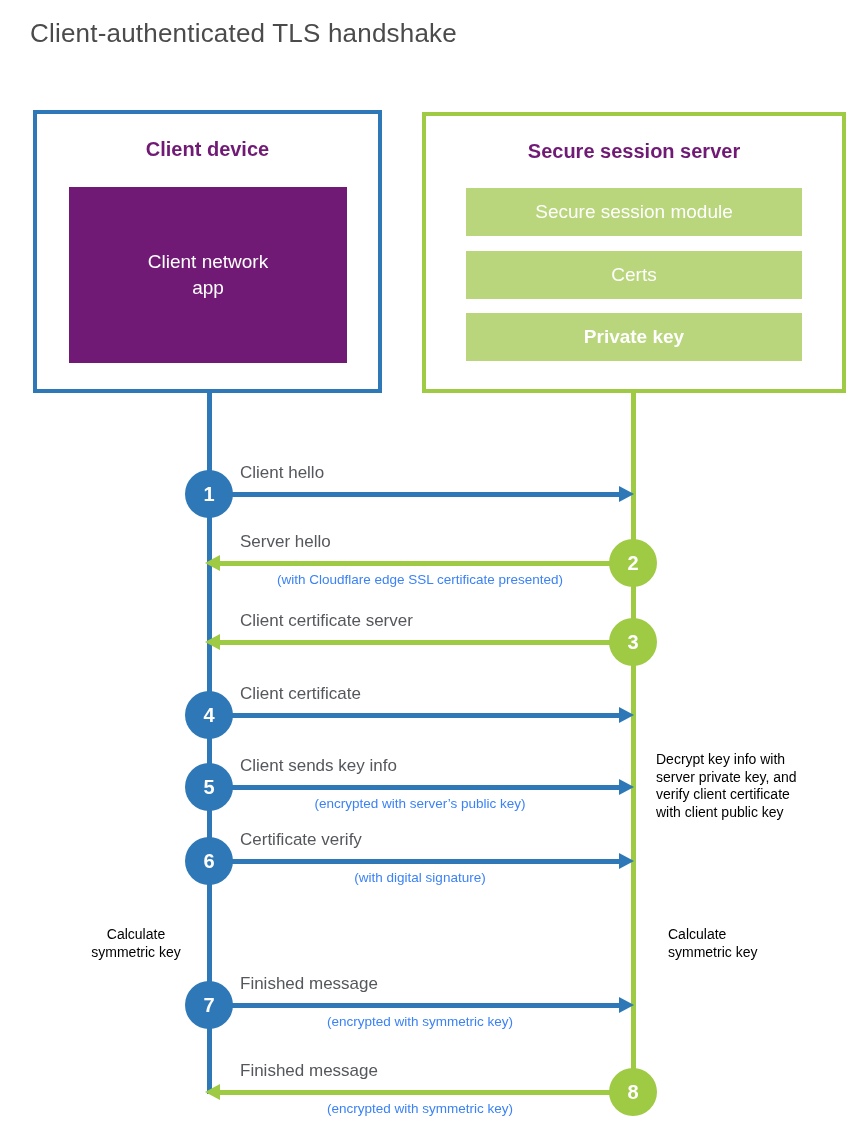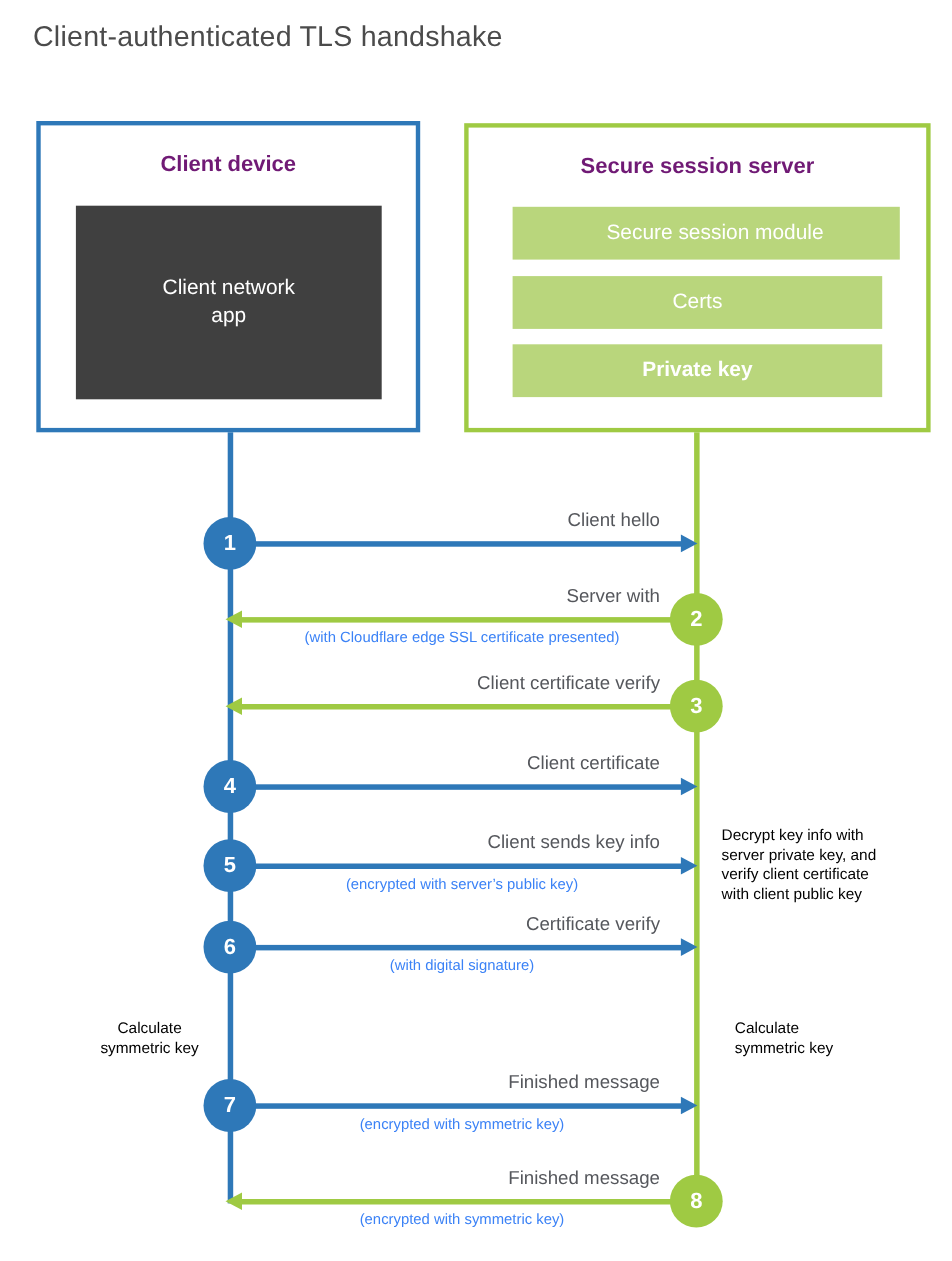--- a/index.html
+++ b/index.html
@@ -12,45 +12,45 @@
   
   .page-title { left:30px; top:18px; font-size:26px; font-weight:300; color:#4b4b4b; letter-spacing:0.2px; }
 
   
   .actor-box { box-sizing:border-box; background:#ffffff; }
   .client-box { left:33px; top:110px; width:349px; height:283px; border:4px solid #2e78b8; }
   .server-box { left:422px; top:112px; width:424px; height:281px; border:4px solid #9fca43; }
   .actor-title { width:100%; text-align:center; margin-top:24px; font-size:20px; font-weight:700; color:#701a75; }
 
   .client-app {
-    left:69px; top:187px; width:278px; height:176px; background:#404040;
+    left:69px; top:187px; width:278px; height:176px; background:#701a75;
     display:flex; align-items:center; justify-content:center; text-align:center;
     color:#ffffff; font-size:19px; white-space:pre-line; line-height:1.35;
   }
   .server-bar {
     left:466px; width:336px; height:48px; background:#b9d67c;
     display:flex; align-items:center; justify-content:center;
     color:#ffffff; font-size:19px;
   }
-  .bar-1 { top:188px;padding-left:16px; } .bar-2 { top:251px; } .bar-3 { top:313px;font-weight:bold; }
+  .bar-1 { top:188px; } .bar-2 { top:251px; } .bar-3 { top:313px;font-weight:bold; }
 
   
   .vline { width:5px; }
   .client-line { left:207px; top:393px; height:701px; background:#2e78b8; }
   .server-line { left:631px; top:393px; height:677px; background:#9fca43; }
 
   
   .hline { height:5px; }
   .hline.blue { background:#2e78b8; }
   .hline.green { background:#9fca43; }
   .head { width:0; height:0; }
   .head-right { border-top:8px solid transparent; border-bottom:8px solid transparent; border-left:15px solid #2e78b8; }
   .head-left  { border-top:8px solid transparent; border-bottom:8px solid transparent; border-right:15px solid #9fca43; }
 
-  .arrow-label { left:240px; width:360px; text-align:right; font-size:17px; color:#55575c; }
+  .arrow-label { left:240px; width:360px; text-align:left; font-size:17px; color:#55575c; }
   .arrow-note  { left:240px; width:360px; text-align:center; font-size:13.5px; color:#3b82f6; }
 
   
   .circle {
     width:48px; height:48px; border-radius:50%;
     color:#ffffff; font-size:20px; font-weight:700;
     line-height:48px; text-align:center;
   }
   .circle.blue { background:#2e78b8; left:185px; }
   .circle.green { background:#9fca43; left:609px; }
@@ -82,27 +82,27 @@
   <div class="abs server-bar bar-3">Private key</div>
 
   <div class="abs vline client-line"></div>
   <div class="abs vline server-line"></div>
 
   <div class="abs arrow-label" style="top:463px">Client hello</div>
   <div class="abs hline blue" style="left:211px; top:492px; width:409px"></div>
   <div class="abs head head-right" style="left:619px; top:486px"></div>
   <div class="abs circle blue" style="top:470px">1</div>
 
-  <div class="abs arrow-label" style="top:532px">Server with</div>
+  <div class="abs arrow-label" style="top:532px">Server hello</div>
   <div class="abs hline green" style="left:220px; top:561px; width:411px"></div>
   <div class="abs head head-left" style="left:205px; top:555px"></div>
   <div class="abs arrow-note" style="top:572px">(with Cloudflare edge SSL certificate presented)</div>
   <div class="abs circle green" style="top:539px">2</div>
 
-  <div class="abs arrow-label" style="top:611px">Client certificate verify</div>
+  <div class="abs arrow-label" style="top:611px">Client certificate server</div>
   <div class="abs hline green" style="left:220px; top:640px; width:411px"></div>
   <div class="abs head head-left" style="left:205px; top:634px"></div>
   <div class="abs circle green" style="top:618px">3</div>
 
   <div class="abs arrow-label" style="top:684px">Client certificate</div>
   <div class="abs hline blue" style="left:211px; top:713px; width:409px"></div>
   <div class="abs head head-right" style="left:619px; top:707px"></div>
   <div class="abs circle blue" style="top:691px">4</div>
 
   <div class="abs arrow-label" style="top:756px">Client sends key info</div>

